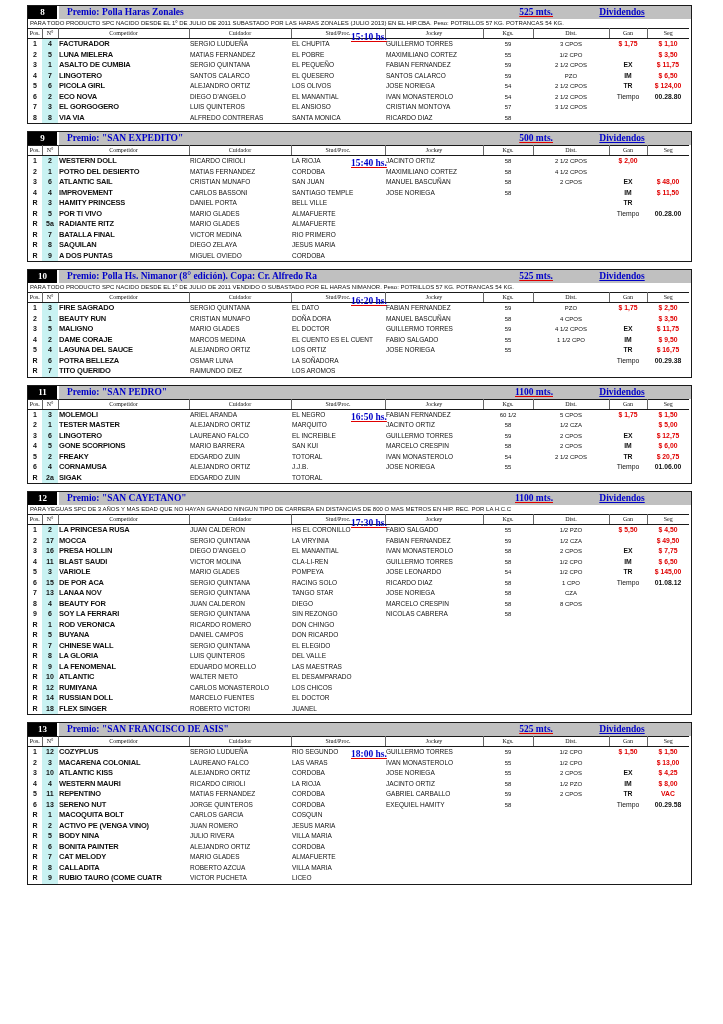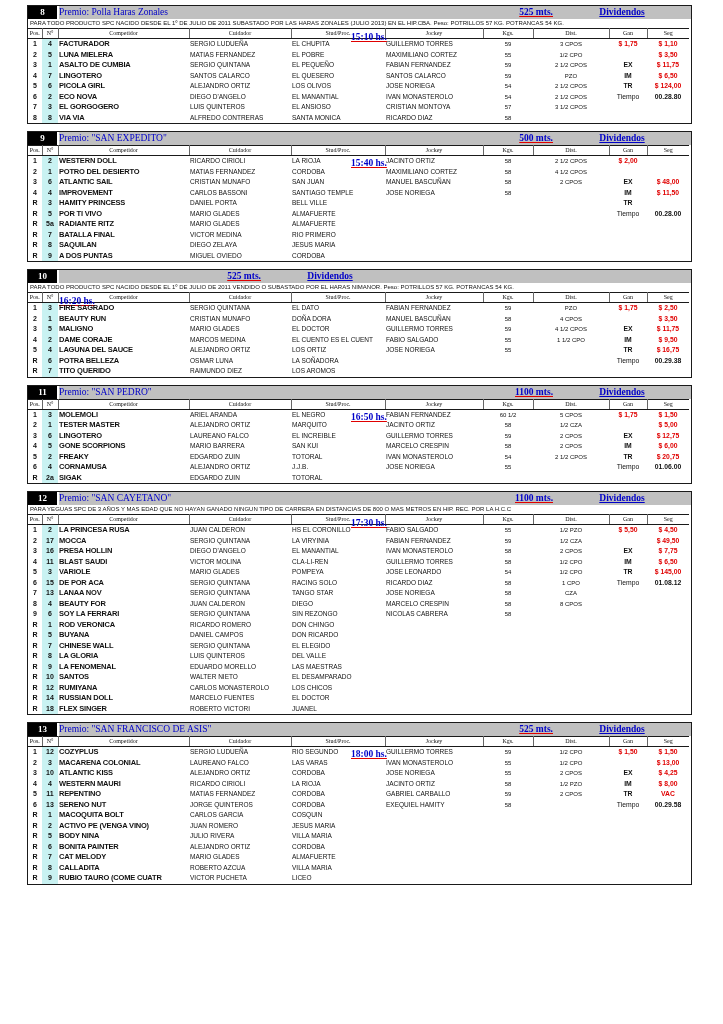--- a/index.html
+++ b/index.html
@@ -26,22 +26,22 @@
   .title-bar{
     display:flex;height:13px;background:var(--title-bg);
     font-family:"Liberation Serif",serif;
   }
   .num-box{
     width:29px;background:#000;color:#fff;
     font-weight:bold;font-size:9px;line-height:13px;text-align:center;
     border-right:2px solid #fff;flex:none;
   }
   .race-title{
-    flex:1;color:var(--blue);font-weight:normal;font-size:9.5px;line-height:13px;
-    padding-left:0;white-space:nowrap;overflow:hidden;
+    flex:1;color:var(--blue);font-weight:bold;font-size:9.5px;line-height:13px;
+    padding-left:8px;white-space:nowrap;overflow:hidden;
   }
   .race-time,.race-distance,.dividends-label{
     color:var(--blue);font-weight:bold;font-size:9.5px;line-height:12px;
     white-space:nowrap;flex:none;
   }
   .race-time{width:86px;text-decoration:underline;text-decoration-color:var(--red);margin-top:25px;}
   .race-distance{width:116px;text-align:right;text-decoration:underline;text-decoration-color:var(--red);}
   .dividends-label{width:138px;text-align:center;text-decoration:underline;text-decoration-color:var(--blue);}
   .race-conditions{
     font-size:6px;line-height:9px;height:9px;color:#111;
@@ -369,20 +369,21 @@
               <td class="c7"><span></span></td>
               <td class="c8"><span></span></td>
               <td class="c9"><span></span></td>
             </tr>
           </tbody>
         </table>
       </div>
       <div class="race-block">
         <div class="title-bar">
           <div class="num-box">10</div>
+          <div class="race-title">Premio: Polla Hs. Nimanor (8° edición). Copa: Cr. Alfredo Ra</div>
           <div class="race-time">16:20 hs.</div>
           <div class="race-distance">525  mts.</div>
           <div class="dividends-label">Dividendos</div>
         </div>
         <div class="race-conditions">PARA TODO PRODUCTO SPC NACIDO DESDE EL 1º DE JULIO DE 2011 VENDIDO O SUBASTADO POR EL HARAS NIMANOR.  Peso: POTRILLOS 57 KG. POTRANCAS 54 KG.</div>
         <table>
           <colgroup>
             <col class="c0">
             <col class="c1">
             <col class="c2">
@@ -820,21 +821,21 @@
               <td class="c4"><span>LAS MAESTRAS</span></td>
               <td class="c5"><span></span></td>
               <td class="c6"><span></span></td>
               <td class="c7"><span></span></td>
               <td class="c8"><span></span></td>
               <td class="c9"><span></span></td>
             </tr>
             <tr>
               <td class="c0"><span>R</span></td>
               <td class="c1"><span>10</span></td>
-              <td class="c2"><span>SANTOS</span></td>
+              <td class="c2"><span>ATLANTIC</span></td>
               <td class="c3"><span>WALTER NIETO</span></td>
               <td class="c4"><span>EL DESAMPARADO</span></td>
               <td class="c5"><span></span></td>
               <td class="c6"><span></span></td>
               <td class="c7"><span></span></td>
               <td class="c8"><span></span></td>
               <td class="c9"><span></span></td>
             </tr>
             <tr>
               <td class="c0"><span>R</span></td>

